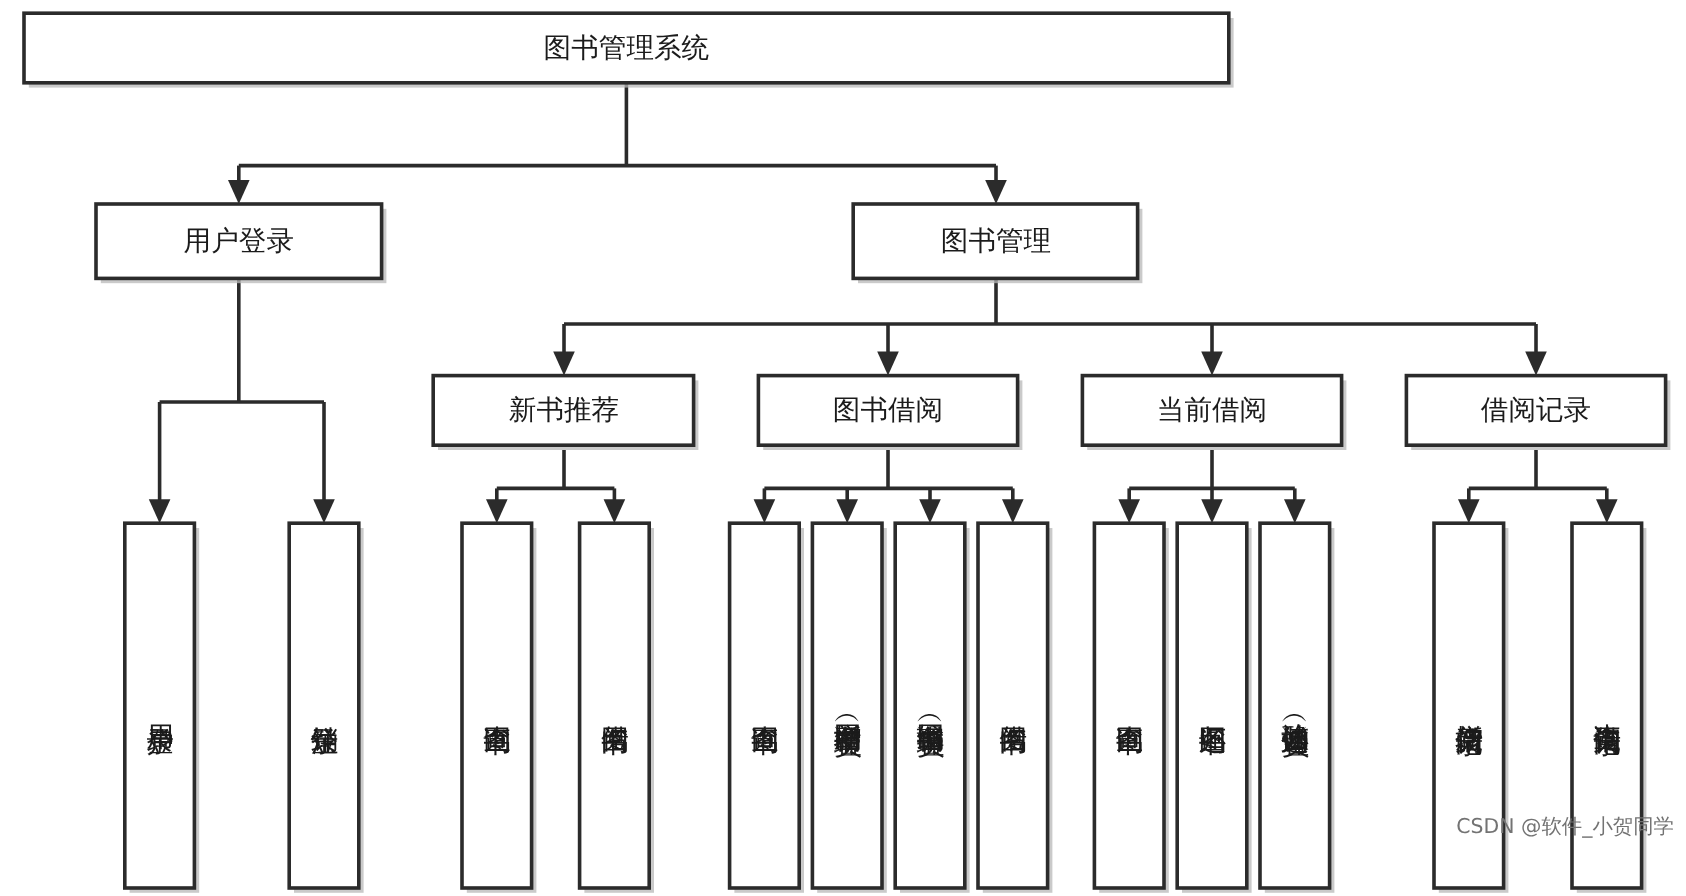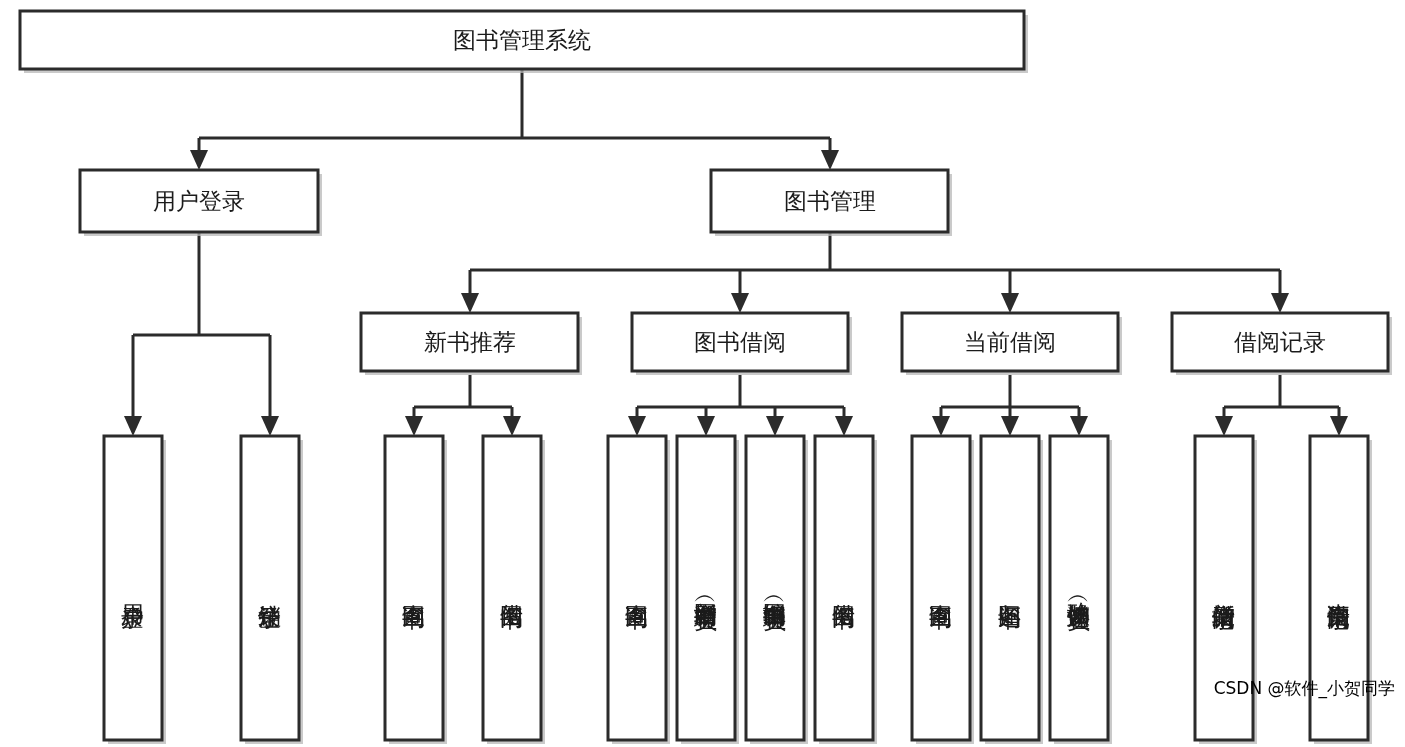--- a/index.html
+++ b/index.html
@@ -73,21 +73,21 @@
     letter-spacing: 1px;
     white-space: nowrap;
     text-align: center;
   }
   .watermark {
     position: absolute;
     right: 10px;
     bottom: 6px;
     font-family: "DejaVu Sans", "Liberation Sans", sans-serif;
     font-size: 17px;
-    color: #000000;
+    color: #737373;
     white-space: nowrap;
     pointer-events: none;
   }
 </style>
 </head>
 <body>
 
 <div id="diagram-root">
 
   <svg id="tree-svg" viewBox="0 0 1405 747">

